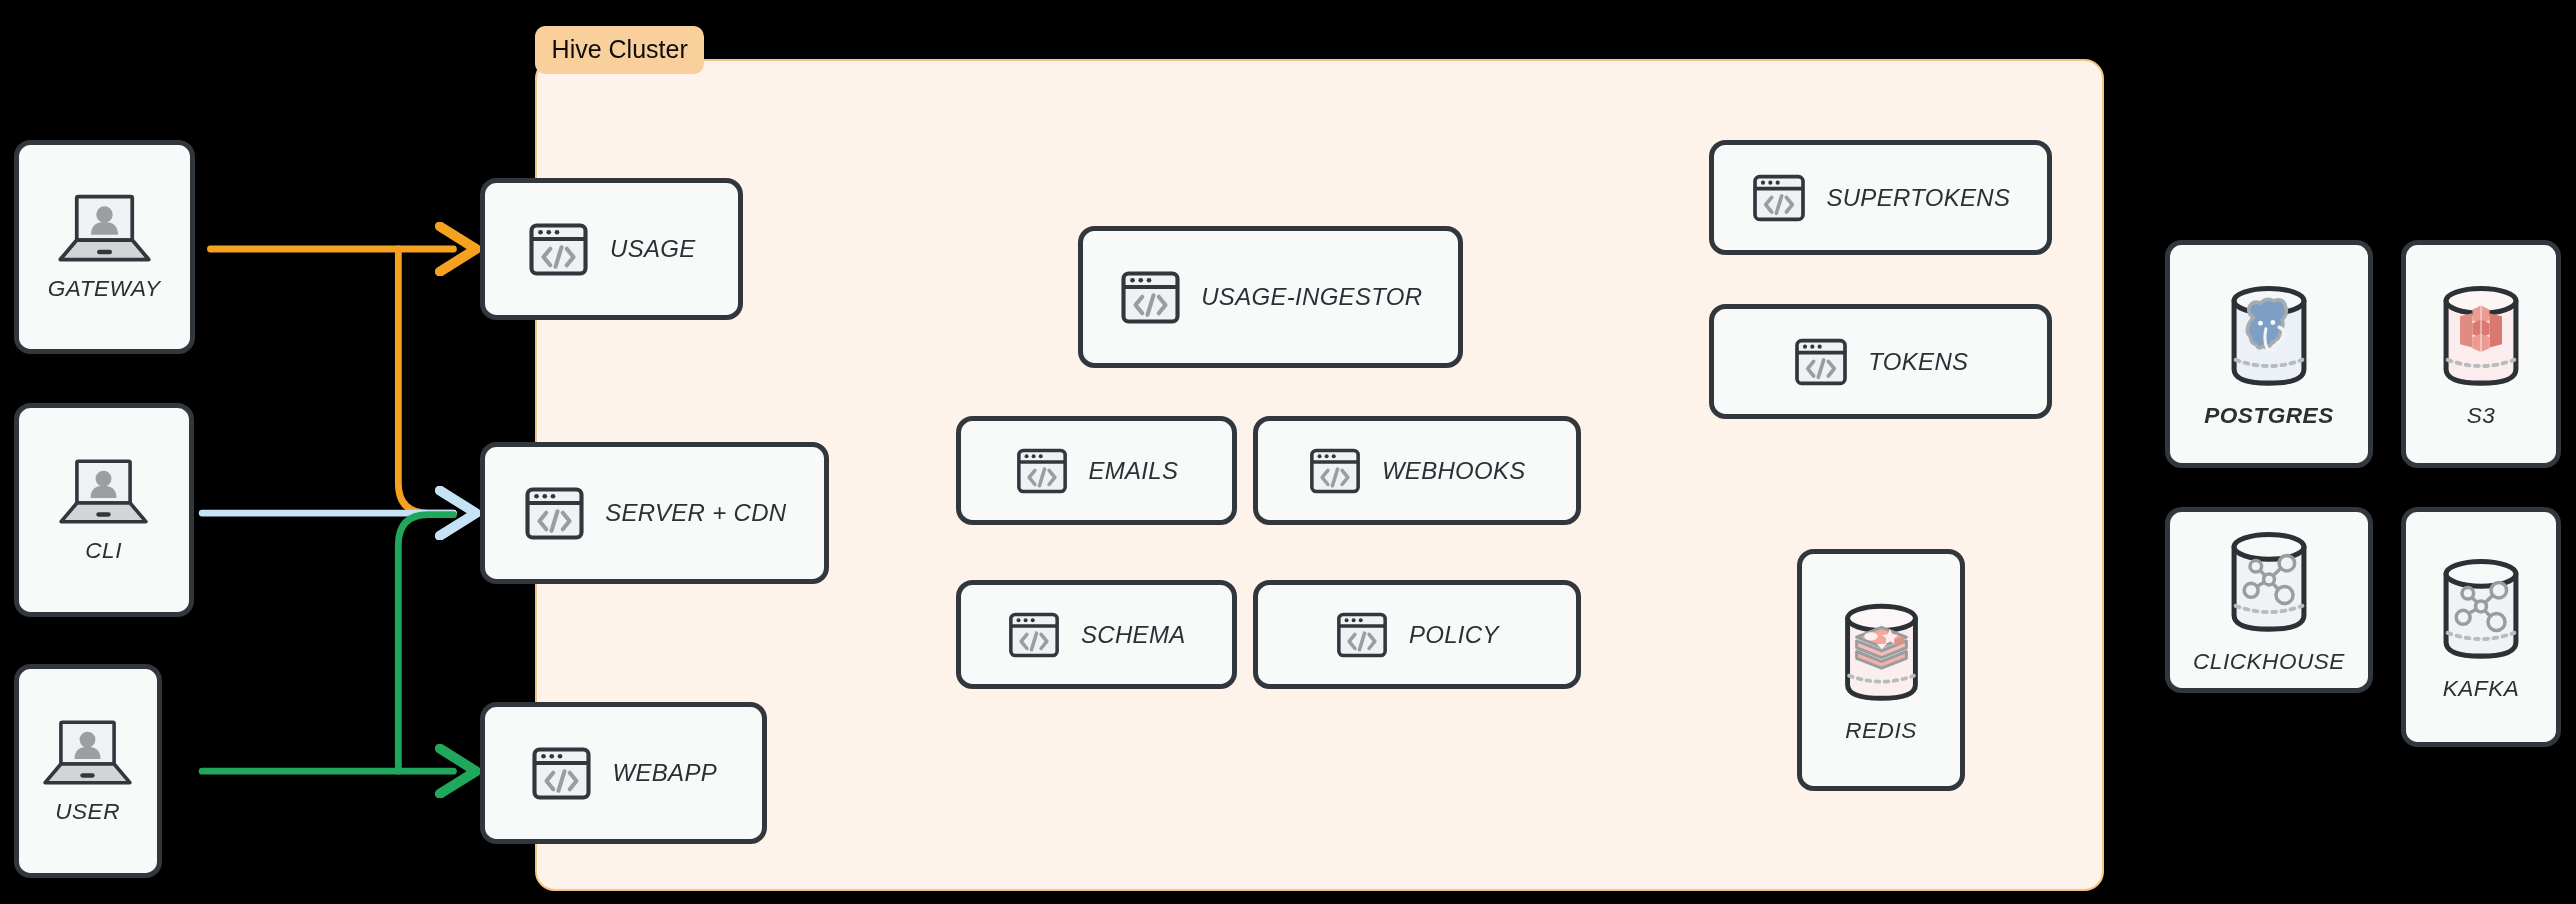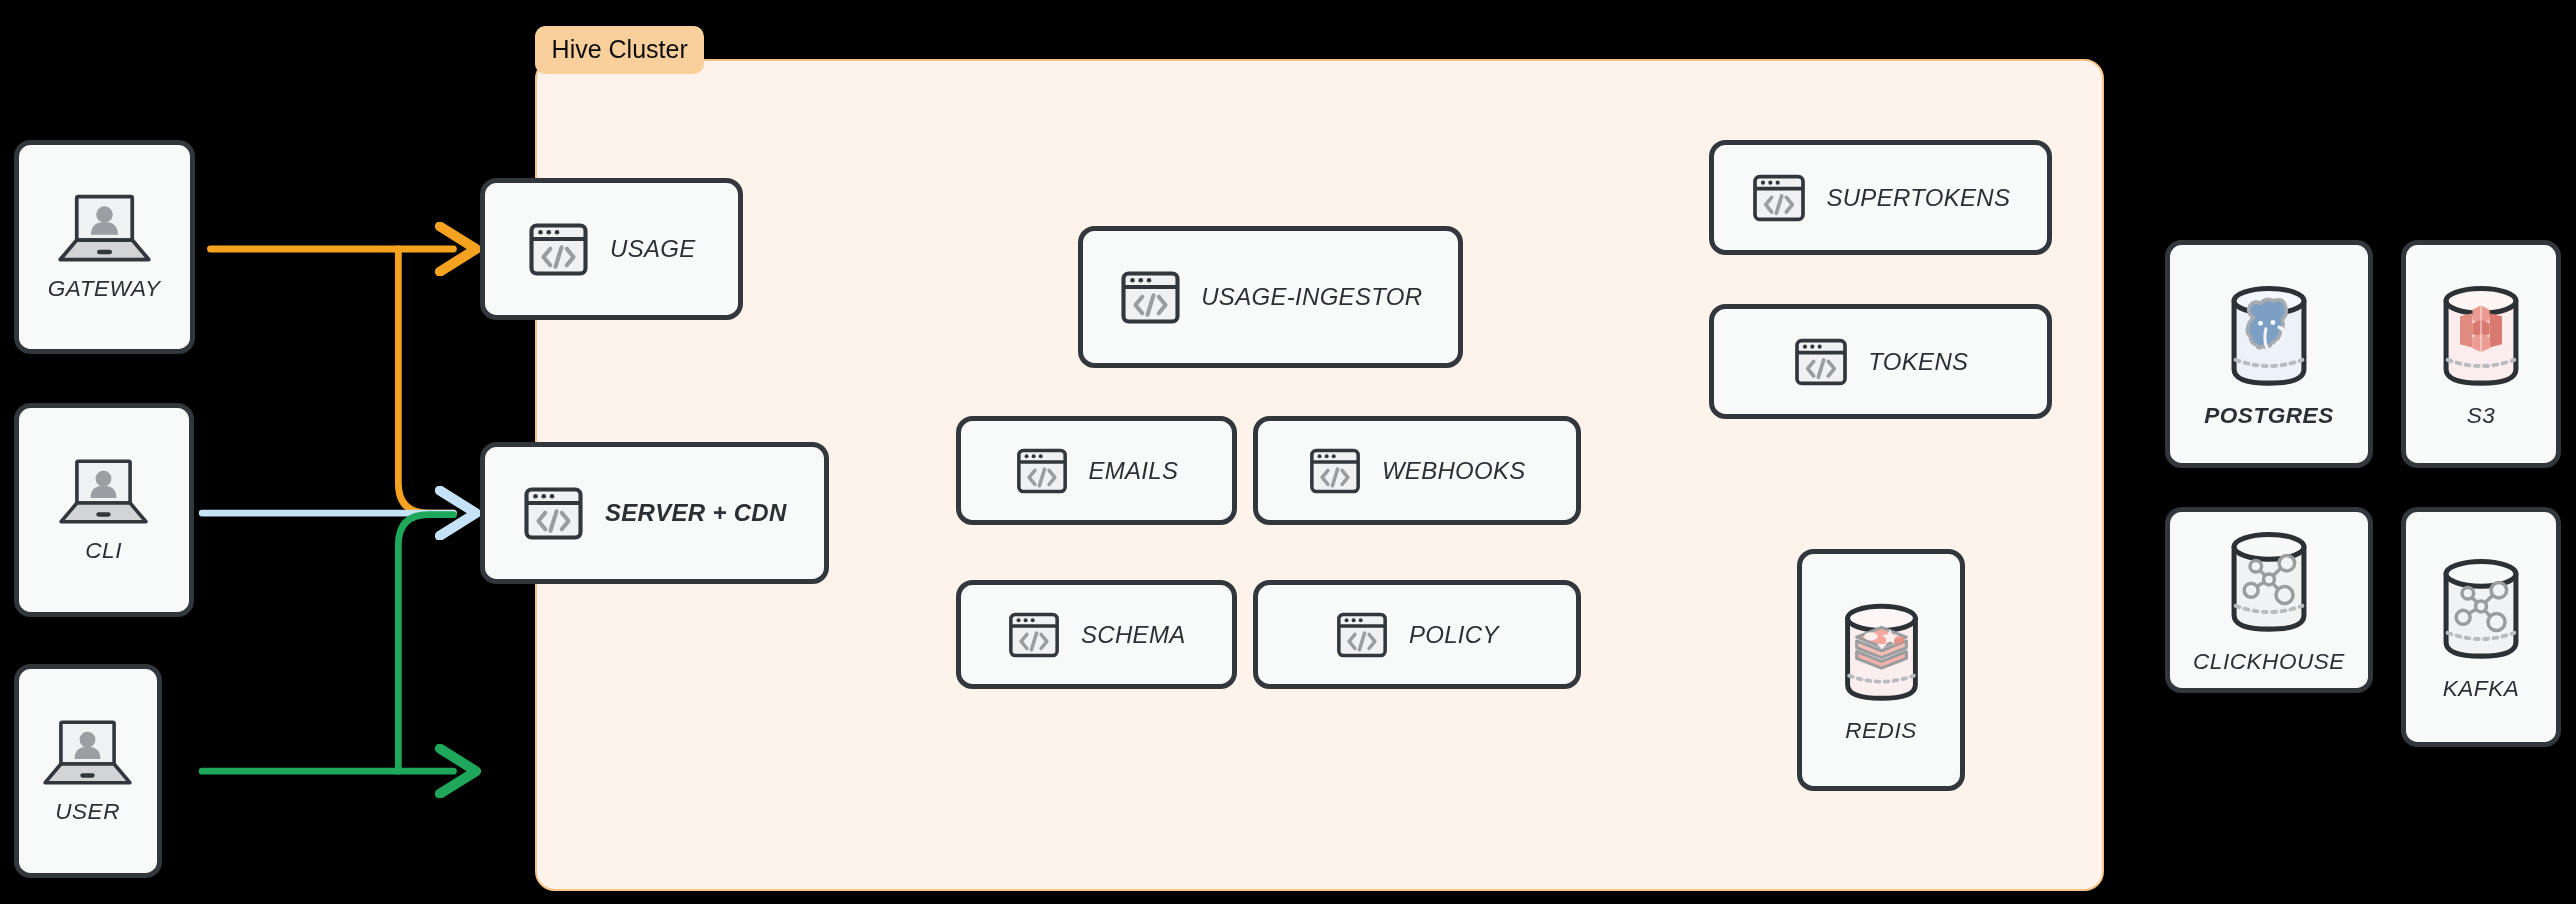--- a/index.html
+++ b/index.html
@@ -176,36 +176,51 @@
         <circle cx="29" cy="19" r="3.1" fill="#32373d"></circle>
         <circle cx="40" cy="19" r="3.1" fill="#32373d"></circle>
         <path d="M31 41 L22 52 L31 63" fill="none" stroke="#9a9da0" stroke-width="5.5" stroke-linecap="round" stroke-linejoin="round"></path>
         <path d="M53 41 L62 52 L53 63" fill="none" stroke="#9a9da0" stroke-width="5.5" stroke-linecap="round" stroke-linejoin="round"></path>
         <path d="M46 39 L38 65" fill="none" stroke="#9a9da0" stroke-width="5.5" stroke-linecap="round"></path>
       </svg>
     </span>
     <span class="label">USAGE</span>
   </div>
 
-  <div class="node service" style="left:480px; top:442px; width:349px; height:142px;font-weight:bold;">
+  <div class="node service" style="left:480px; top:442px; width:349px; height:142px;">
     <span class="icon-wrap">
       <svg width="63" height="63" viewBox="0 0 84 84">
         <rect x="6" y="10" width="72" height="64" rx="7" fill="#f0f1f2" stroke="#32373d" stroke-width="5.5"></rect>
         <path d="M6 28 L78 28" stroke="#32373d" stroke-width="5.5"></path>
         <circle cx="18" cy="19" r="3.1" fill="#32373d"></circle>
         <circle cx="29" cy="19" r="3.1" fill="#32373d"></circle>
         <circle cx="40" cy="19" r="3.1" fill="#32373d"></circle>
         <path d="M31 41 L22 52 L31 63" fill="none" stroke="#9a9da0" stroke-width="5.5" stroke-linecap="round" stroke-linejoin="round"></path>
         <path d="M53 41 L62 52 L53 63" fill="none" stroke="#9a9da0" stroke-width="5.5" stroke-linecap="round" stroke-linejoin="round"></path>
         <path d="M46 39 L38 65" fill="none" stroke="#9a9da0" stroke-width="5.5" stroke-linecap="round"></path>
       </svg>
     </span>
     <span class="label">SERVER + CDN</span>
   </div>
 
+  <div class="node service" style="left:480px; top:702px; width:287px; height:142px;">
+    <span class="icon-wrap">
+      <svg width="63" height="63" viewBox="0 0 84 84">
+        <rect x="6" y="10" width="72" height="64" rx="7" fill="#f0f1f2" stroke="#32373d" stroke-width="5.5"></rect>
+        <path d="M6 28 L78 28" stroke="#32373d" stroke-width="5.5"></path>
+        <circle cx="18" cy="19" r="3.1" fill="#32373d"></circle>
+        <circle cx="29" cy="19" r="3.1" fill="#32373d"></circle>
+        <circle cx="40" cy="19" r="3.1" fill="#32373d"></circle>
+        <path d="M31 41 L22 52 L31 63" fill="none" stroke="#9a9da0" stroke-width="5.5" stroke-linecap="round" stroke-linejoin="round"></path>
+        <path d="M53 41 L62 52 L53 63" fill="none" stroke="#9a9da0" stroke-width="5.5" stroke-linecap="round" stroke-linejoin="round"></path>
+        <path d="M46 39 L38 65" fill="none" stroke="#9a9da0" stroke-width="5.5" stroke-linecap="round"></path>
+      </svg>
+    </span>
+    <span class="label">WEBAPP</span>
+  </div>
 
   <div class="node service" style="left:1066px; top:226px; width:385px; height:142px;margin-left:12px;">
     <span class="icon-wrap">
       <svg width="63" height="63" viewBox="0 0 84 84">
         <rect x="6" y="10" width="72" height="64" rx="7" fill="#f0f1f2" stroke="#32373d" stroke-width="5.5"></rect>
         <path d="M6 28 L78 28" stroke="#32373d" stroke-width="5.5"></path>
         <circle cx="18" cy="19" r="3.1" fill="#32373d"></circle>
         <circle cx="29" cy="19" r="3.1" fill="#32373d"></circle>
         <circle cx="40" cy="19" r="3.1" fill="#32373d"></circle>
         <path d="M31 41 L22 52 L31 63" fill="none" stroke="#9a9da0" stroke-width="5.5" stroke-linecap="round" stroke-linejoin="round"></path>

